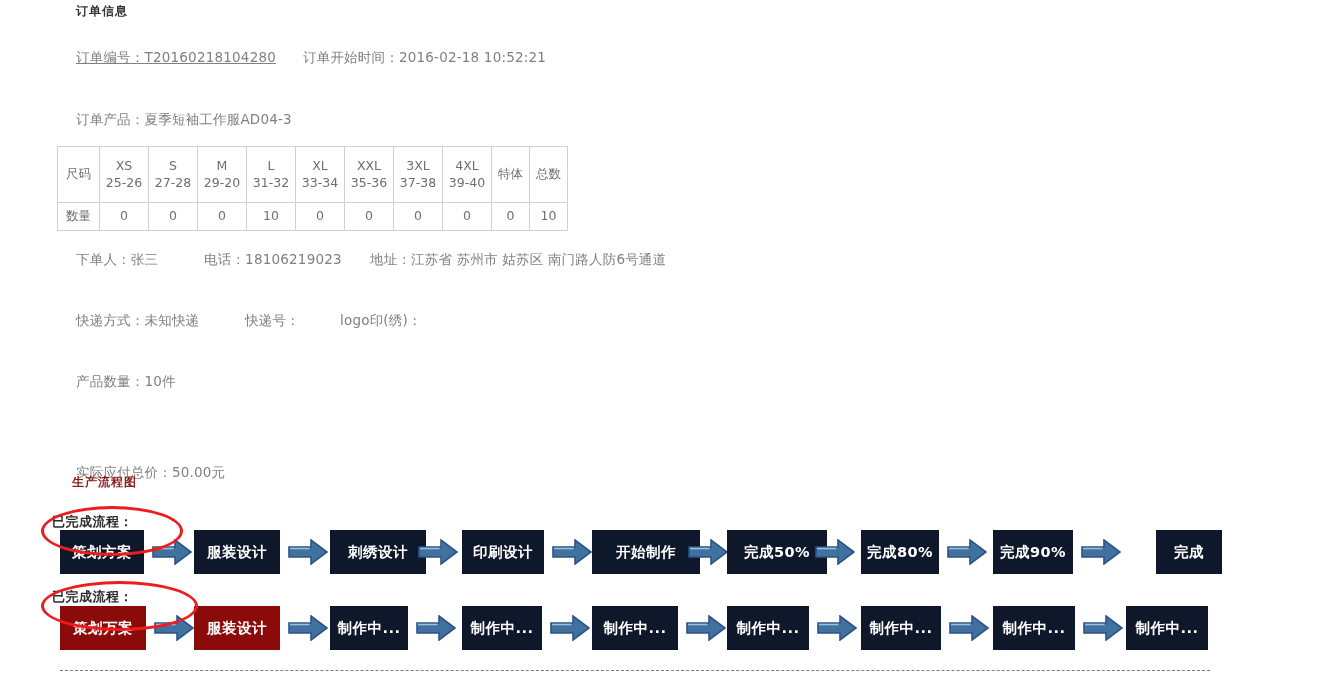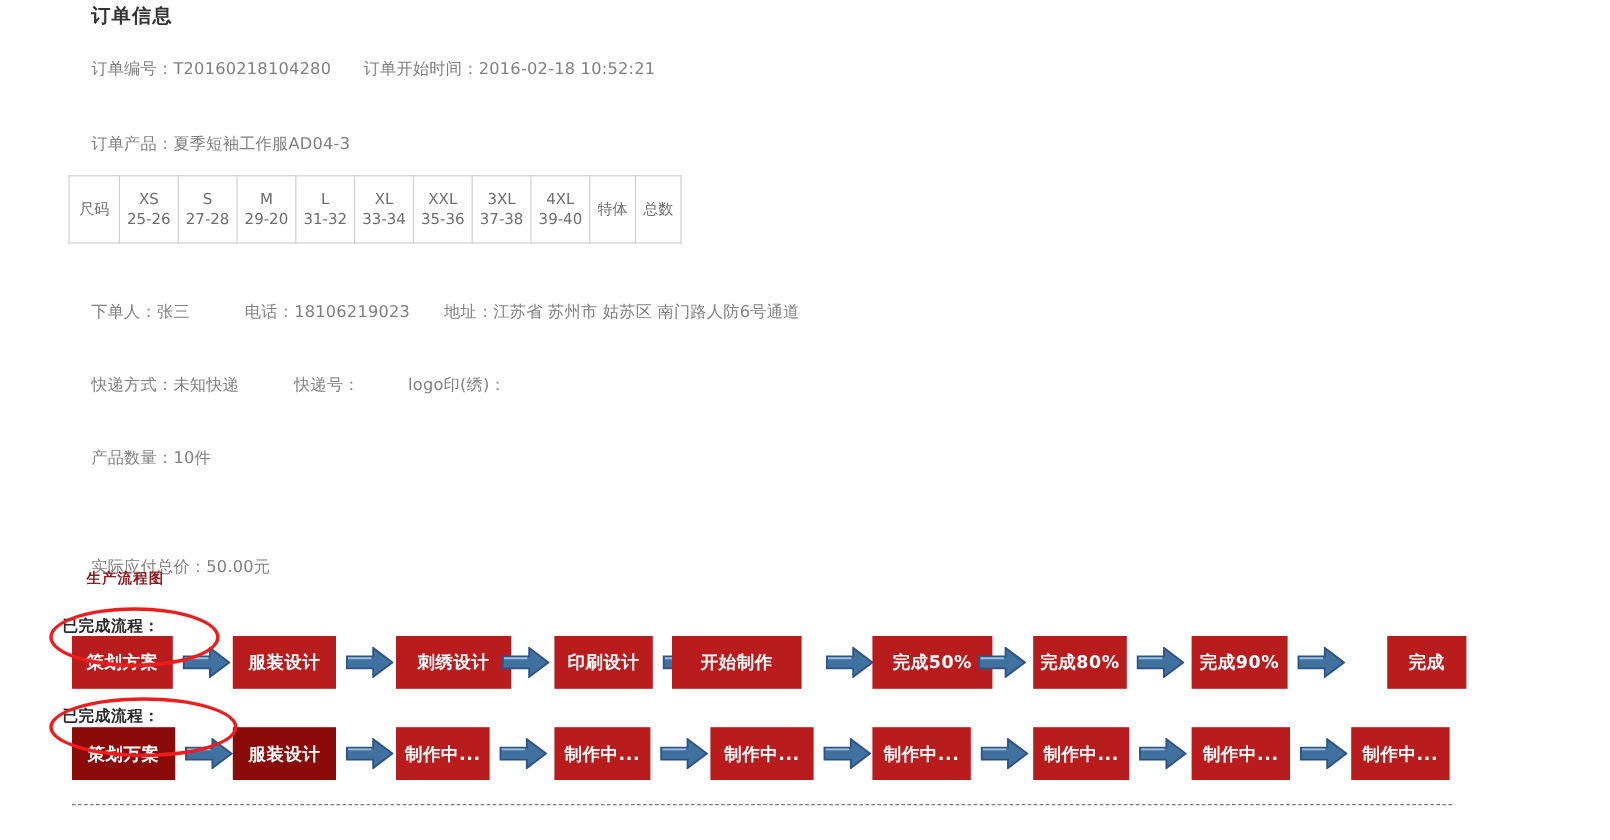--- a/index.html
+++ b/index.html
@@ -21,33 +21,33 @@
   .order-section {
     position: absolute;
     left: 0;
     top: 0;
     width: 1342px;
   }
   .section-title {
     position: absolute;
     left: 76px;
     top: 3px;
-    font-size: 16px;
+    font-size: 12px;
     font-weight: bold;
     color: #333333;
     letter-spacing: 1px;
   }
   .info-line {
     position: absolute;
     font-size: 13.5px;
     color: #808080;
     white-space: nowrap;
     letter-spacing: 0.2px;
   }
-  .row-orderno   { left: 76px;  top: 49px; }
+  .row-orderno   { left: 76px;  top: 49px; text-decoration: underline; }
   .row-starttime { left: 303px; top: 49px; }
   .row-product   { left: 76px;  top: 111px; }
   .row-person    { left: 76px;  top: 251px; }
   .row-phone     { left: 204px; top: 251px; }
   .row-address   { left: 370px; top: 251px; }
   .row-express   { left: 76px;  top: 312px; }
   .row-expressno { left: 245px; top: 312px; }
   .row-logo      { left: 340px; top: 312px; }
   .row-qty       { left: 76px;  top: 373px; }
   .row-price     { left: 76px;  top: 435px; margin-top: 29px; }
@@ -121,21 +121,21 @@
     display: flex;
     align-items: center;
   }
   .flow-row-total { top: 530px; }
   .flow-row-done  { top: 606px; }
 
   .flow-box {
     height: 44px;
     min-width: 66px;
     box-sizing: border-box;
-    background: #b91c1c;
+    background: #0f172a;
     color: #ffffff;
     font-size: 14.5px;
     font-weight: bold;
     display: flex;
     align-items: center;
     justify-content: center;
     padding: 0 10px;
     white-space: nowrap;
     letter-spacing: 0.5px;
     font-family: "DejaVu Sans", "Liberation Sans", sans-serif;
@@ -235,20 +235,33 @@
           <span class="sz">3XL</span>
           <span class="rg">37-38</span>
         </td>
         <td class="hdr-cell">
           <span class="sz">4XL</span>
           <span class="rg">39-40</span>
         </td>
         <td class="narrow">特体</td>
         <td class="narrow">总数</td>
       </tr>
+      <tr class="qty-row">
+        <td class="lbl-cell">数量</td>
+        <td>0</td>
+        <td>0</td>
+        <td>0</td>
+        <td>10</td>
+        <td>0</td>
+        <td>0</td>
+        <td>0</td>
+        <td>0</td>
+        <td class="narrow">0</td>
+        <td class="narrow">10</td>
+      </tr>
     </tbody>
   </table>
 
   <div class="info-line row-person">
     <span>下单人：</span><span>张三</span>
   </div>
   <div class="info-line row-phone">
     <span>电话：</span><span>18106219023</span>
   </div>
   <div class="info-line row-address">
@@ -309,21 +322,21 @@
     </div>
     <div class="flow-box" style="width: 82px; position: absolute; left: 462px; top: 0px;">
       <span>印刷设计</span>
     </div>
     <div class="arrow" style="position: absolute; left: 548px; top: 0px;">
       <svg width="40" height="26" viewBox="0 0 40 26">
         <polygon points="1,8 23,8 23,1 39,13 23,25 23,18 1,18" fill="#41729f" stroke="#2d5387" stroke-width="1.6" stroke-linejoin="miter"></polygon>
         <polyline points="2,9.5 21.5,9.5" fill="none" stroke="#9dc0de" stroke-width="1.6"></polyline>
       </svg>
     </div>
-    <div class="flow-box" style="width: 108px; position: absolute; left: 560px; top: 0px;">
+    <div class="flow-box" style="width: 108px; position: absolute; left: 592px; top: 0px;">
       <span>开始制作</span>
     </div>
     <div class="arrow" style="position: absolute; left: 684px; top: 0px;">
       <svg width="40" height="26" viewBox="0 0 40 26">
         <polygon points="1,8 23,8 23,1 39,13 23,25 23,18 1,18" fill="#41729f" stroke="#2d5387" stroke-width="1.6" stroke-linejoin="miter"></polygon>
         <polyline points="2,9.5 21.5,9.5" fill="none" stroke="#9dc0de" stroke-width="1.6"></polyline>
       </svg>
     </div>
     <div class="flow-box" style="width: 100px; position: absolute; left: 727px; top: 0px;">
       <span>完成50%</span>

